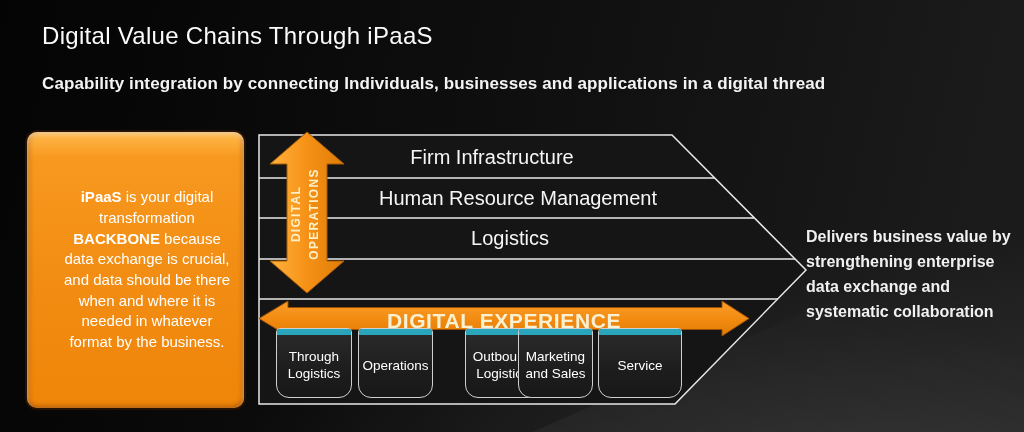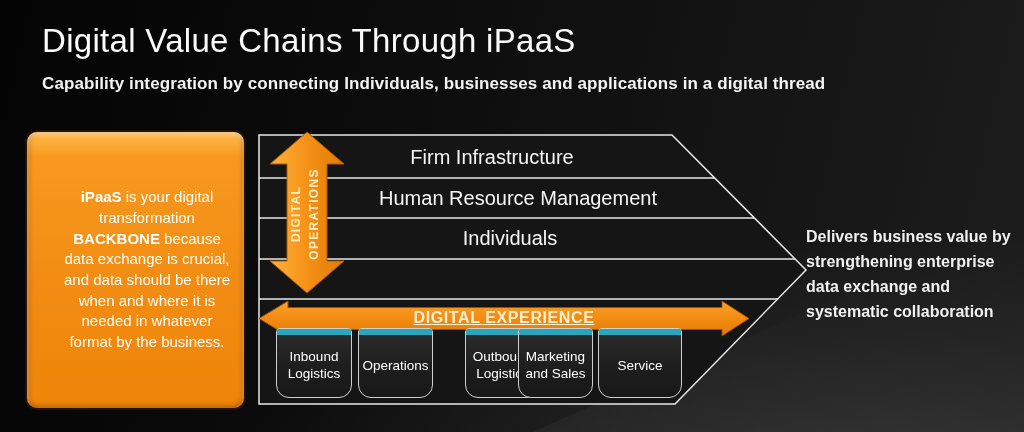--- a/index.html
+++ b/index.html
@@ -13,21 +13,21 @@
       linear-gradient(283deg,#1d1d1d 0%,#121212 40%,#070707 85%,#040404 100%);
     color:#fff;
   }
   .bg-wedge{
     position:absolute;inset:0;
     background:linear-gradient(to top right, rgba(255,255,255,.07), rgba(255,255,255,0) 60%);
     clip-path:polygon(52% 100%, 100% 50%, 100% 100%);
   }
   .title{
     position:absolute;left:42px;top:22px;
-    font-size:33px;font-weight:400;letter-spacing:.3px;color:#fbfbfb;
+    font-size:24px;font-weight:400;letter-spacing:.3px;color:#fbfbfb;
   }
   .subtitle{
     position:absolute;left:42px;top:74px;
     font-size:17px;font-weight:700;letter-spacing:.1px;color:#f4f4f4;
   }
   .callout{
     position:absolute;left:27px;top:132px;width:217px;height:276px;
     border-radius:10px;
     background:linear-gradient(180deg,#ffbb4e 0%,#f8991f 9%,#f28c12 55%,#ef8509 100%);
     box-shadow:0 0 0 2px #241204, inset 0 2px 4px rgba(255,255,255,.55), inset 3px 0 4px rgba(130,60,0,.35), inset -2px -2px 4px rgba(120,55,0,.45);
@@ -42,21 +42,21 @@
   .row-label{
     position:absolute;transform:translate(-50%,-50%);
     font-size:20px;font-weight:500;color:#f6f6f6;white-space:nowrap;
   }
   .vchain-vlabel{
     position:absolute;transform:translate(-50%,-50%) rotate(-90deg);
     font-size:12px;font-weight:700;letter-spacing:1.3px;color:#fdf0c6;white-space:nowrap;
   }
   .de-label{
     position:absolute;left:259px;top:309px;width:490px;
-    text-align:center;font-size:16px;font-weight:700;letter-spacing:.6px;color:#faf0d2;text-decoration:underline;
+    text-align:center;font-size:21px;font-weight:700;letter-spacing:.6px;color:#faf0d2;
   }
   .pbox{
     position:absolute;top:328px;height:70px;
     border:1.5px solid #cfcfcf;border-radius:4px 4px 13px 13px;
     background:linear-gradient(180deg,#2c2c2c 0%,#1d1d1d 60%,#181818 100%);
     box-sizing:border-box;display:flex;flex-direction:column;overflow:hidden;
   }
   .pbox .bar{height:6px;background:#29a6bb;flex:none;}
   .pbox .plabel{
     flex:1;display:flex;align-items:center;justify-content:center;
@@ -100,30 +100,30 @@
     <line x1="259" y1="259" x2="795" y2="259" stroke="#e8e8e8" stroke-width="1.5"></line>
     <line x1="259" y1="299" x2="778" y2="299" stroke="#e8e8e8" stroke-width="1.5"></line>
 
     <polygon points="307,132 344,164 327,164 327,261 344,261 307,293 270,261 287,261 287,164 270,164" fill="url(#vgrad)" stroke="#a85c05" stroke-width="1"></polygon>
 
     <polygon points="259,318.5 288,301 288,307.5 722,307.5 722,301 749,318.5 722,336 722,329.5 288,329.5 288,336" fill="url(#hgrad)" stroke="#9a4f05" stroke-width="1"></polygon>
   </svg>
 
   <div class="row-label" style="left:492px;top:157px;">Firm Infrastructure</div>
   <div class="row-label" style="left:518px;top:198px;text-align:center;">Human Resource Management</div>
-  <div class="row-label" style="left:510px;top:238px;">Individuals</div>
+  <div class="row-label" style="left:510px;top:238px;">Logistics</div>
 
   <div class="vchain-vlabel" style="left:296px;top:214px;">DIGITAL</div>
   <div class="vchain-vlabel" style="left:314px;top:214px;">OPERATIONS</div>
 
   <div class="de-label">DIGITAL EXPERIENCE</div>
 
   <div class="pbox" style="left:276px;width:76px;">
     <div class="bar"></div>
-    <div class="plabel">Inbound Logistics</div>
+    <div class="plabel">Through Logistics</div>
   </div>
   <div class="pbox" style="left:358px;width:75px;">
     <div class="bar"></div>
     <div class="plabel">Operations</div>
   </div>
   <div class="pbox" style="left:438px;width:75px;margin-left:27px;">
     <div class="bar"></div>
     <div class="plabel">Outbound Logistics</div>
   </div>
   <div class="pbox" style="left:518px;width:75px;">

